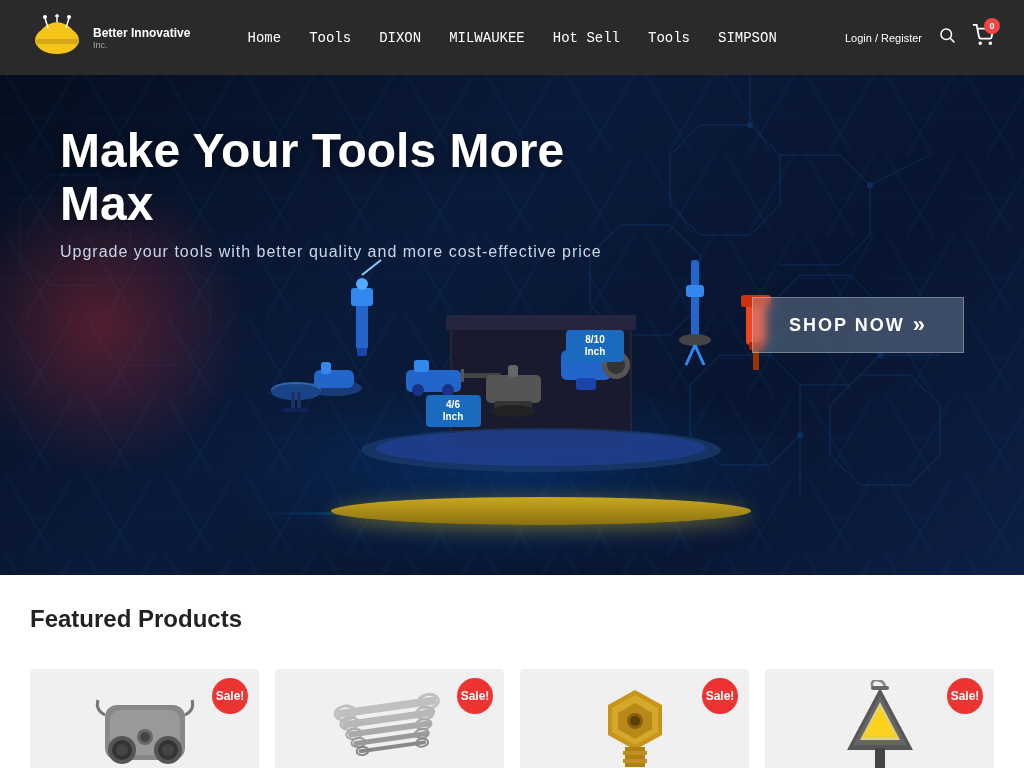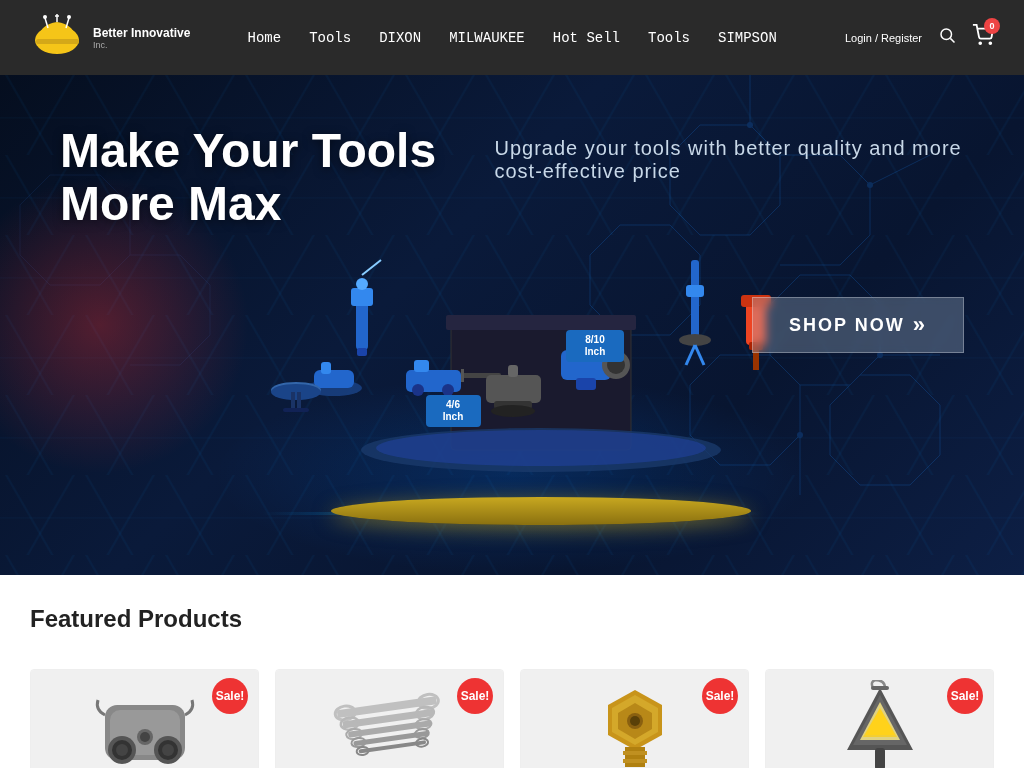--- a/index.html
+++ b/index.html
@@ -125,34 +125,35 @@
       transform: translateX(-50%);
       width: 600px;
       height: 200px;
       background: radial-gradient(ellipse, rgba(0,120,255,0.2) 0%, transparent 70%);
       pointer-events: none;
     }
     .hero-content {
       position: absolute;
       top: 0; left: 0; right: 0; bottom: 0;
       display: flex;
+      flex-direction: column;
       align-items: flex-start;
       padding: 50px 60px;
     }
     .hero-title {
       color: #fff;
       font-size: 48px;
       font-weight: 900;
       text-shadow: 0 2px 10px rgba(0,0,0,0.5);
       line-height: 1.1;
       max-width: 600px;
     }
     .hero-subtitle {
       color: #c8d8e8;
-      font-size: 20px;
+      font-size: 16px;
       margin-top: 12px;
       letter-spacing: 1px;
     }
     .shop-now-btn {
       position: absolute;
       right: 60px;
       top: 50%;
       transform: translateY(-50%);
       background: rgba(180,200,220,0.3);
       border: 1px solid rgba(255,255,255,0.3);

